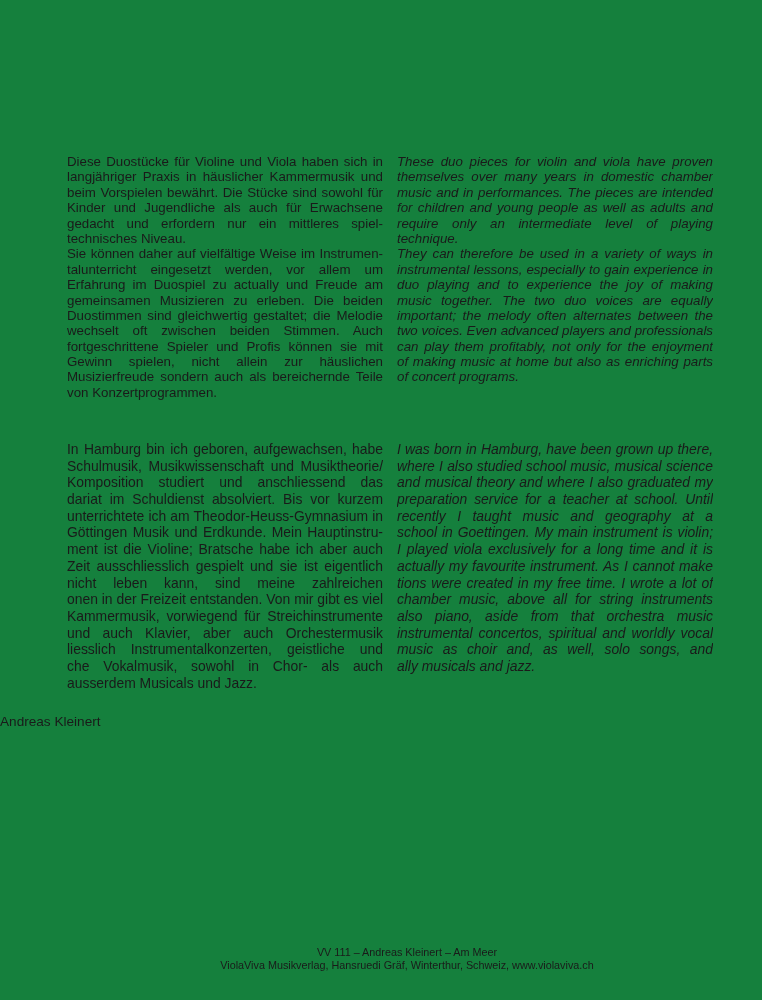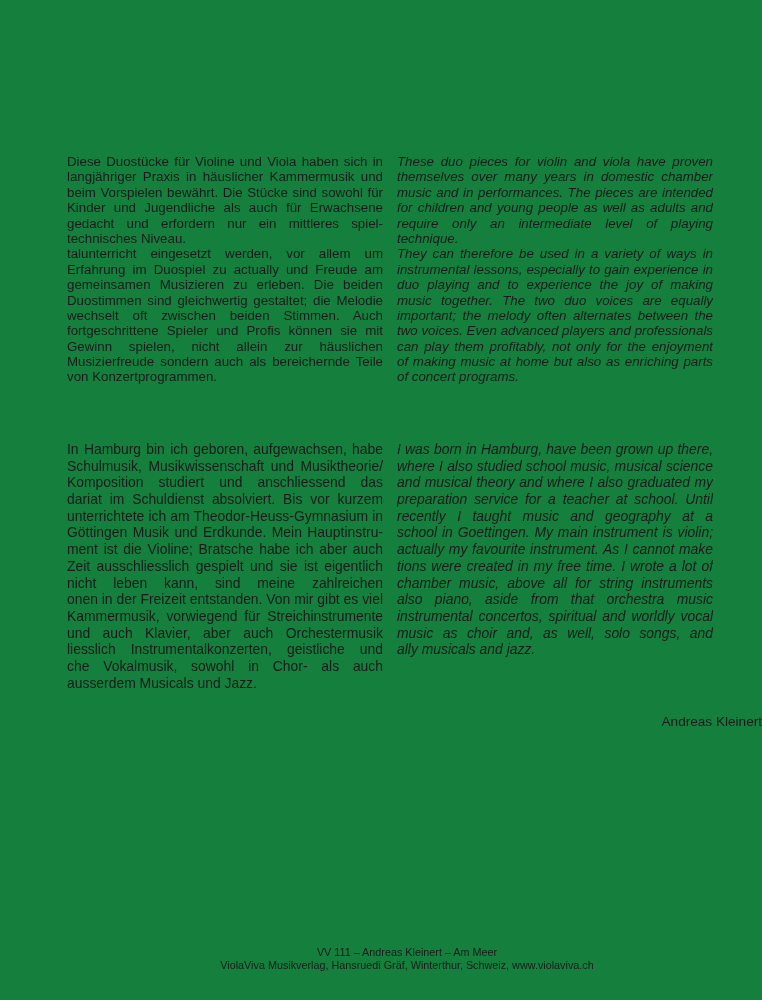--- a/index.html
+++ b/index.html
@@ -47,21 +47,21 @@
   .block-bio .tline {
     font-size: 13.9px;
     line-height: 16.7px;
     height: 16.7px;
   }
   .author-line {
     position: absolute;
     top: 714px;
     left: 0;
     width: 762px;
-    text-align: right;
+    text-align: left;
     font-size: 13.6px;
     line-height: 16px;
   }
   .footer {
     position: absolute;
     top: 946px;
     left: 0;
     width: 762px;
     text-align: center;
     font-size: 10.8px;
@@ -78,20 +78,21 @@
     <div class="col col-left german">
       <div class="para">
           <div class="tline">Diese Duostücke für Violine und Viola haben sich in</div>
           <div class="tline">langjähriger Praxis in häuslicher Kammermusik und</div>
           <div class="tline">beim Vorspielen bewährt. Die Stücke sind sowohl für</div>
           <div class="tline">Kinder und Jugendliche als auch für Erwachsene</div>
           <div class="tline">gedacht und erfordern nur ein mittleres spiel-</div>
           <div class="tline tline-last">technisches Niveau.</div>
         </div>
       <div class="para">
+          <div class="tline">Sie können daher auf vielfältige Weise im Instrumen-</div>
           <div class="tline">talunterricht eingesetzt werden, vor allem um</div>
           <div class="tline">Erfahrung im Duospiel zu actually und Freude am</div>
           <div class="tline">gemeinsamen Musizieren zu erleben. Die beiden</div>
           <div class="tline">Duostimmen sind gleichwertig gestaltet; die Melodie</div>
           <div class="tline">wechselt oft zwischen beiden Stimmen. Auch</div>
           <div class="tline">fortgeschrittene Spieler und Profis können sie mit</div>
           <div class="tline">Gewinn spielen, nicht allein zur häuslichen</div>
           <div class="tline">Musizierfreude sondern auch als bereichernde Teile</div>
           <div class="tline tline-last">von Konzertprogrammen.</div>
         </div>
@@ -140,20 +141,21 @@
         </div>
     </div>
     <div class="col col-right english">
       <div class="para">
           <div class="tline">I was born in Hamburg, have been grown up there,</div>
           <div class="tline">where I also studied school music, musical science</div>
           <div class="tline">and musical theory and where I also graduated my</div>
           <div class="tline">preparation service for a teacher at school. Until</div>
           <div class="tline">recently I taught music and geography at a grammar</div>
           <div class="tline">school in Goettingen. My main instrument is violin;</div>
+          <div class="tline">I played viola exclusively for a long time and it is</div>
           <div class="tline">actually my favourite instrument. As I cannot make a</div>
           <div class="tline">tions were created in my free time. I wrote a lot of</div>
           <div class="tline">chamber music, above all for string instruments and</div>
           <div class="tline">also piano, aside from that orchestra music including</div>
           <div class="tline">instrumental concertos, spiritual and worldly vocal</div>
           <div class="tline">music as choir and, as well, solo songs, and addition-</div>
           <div class="tline tline-last">ally musicals and jazz.</div>
         </div>
     </div>
   </div>

